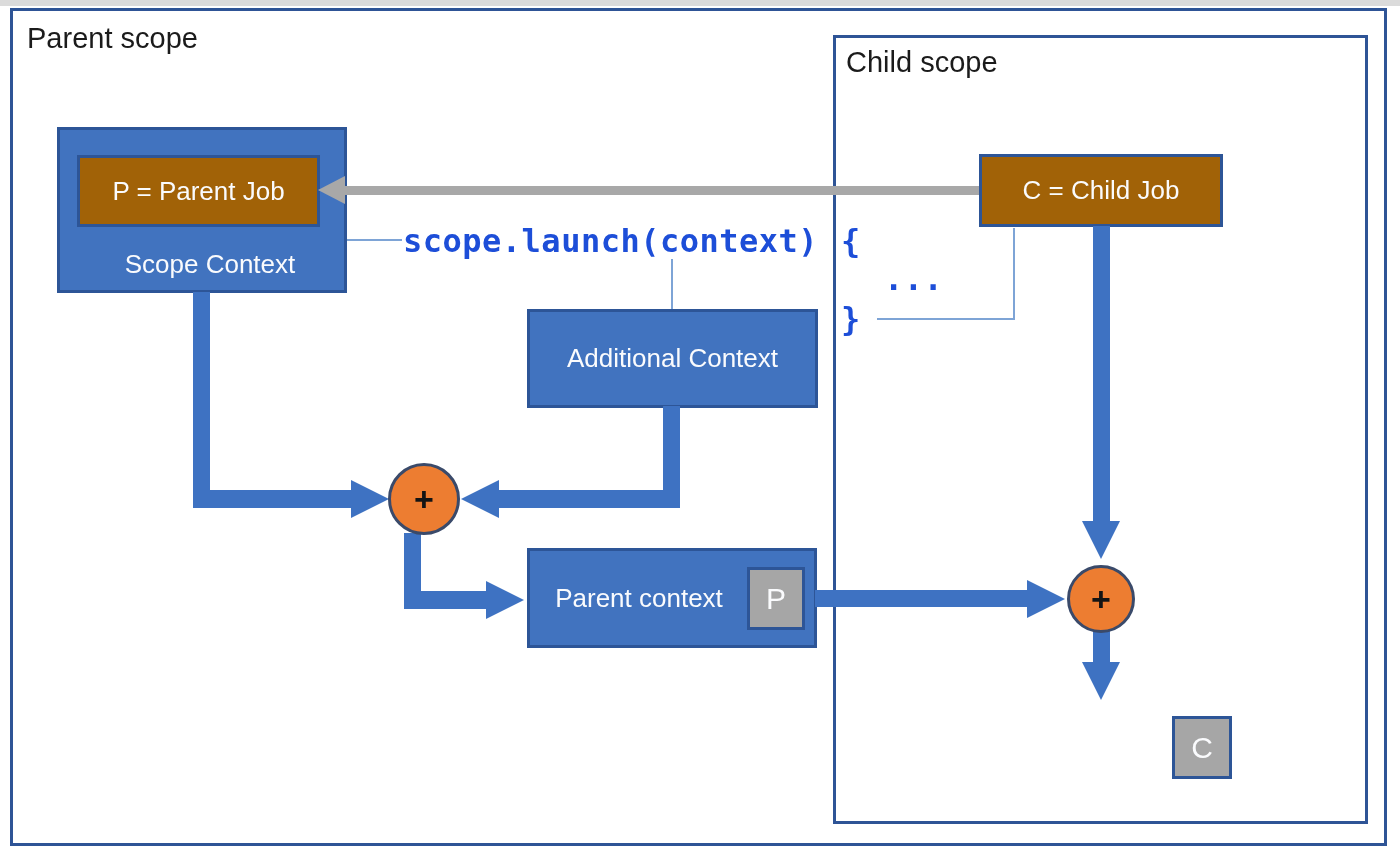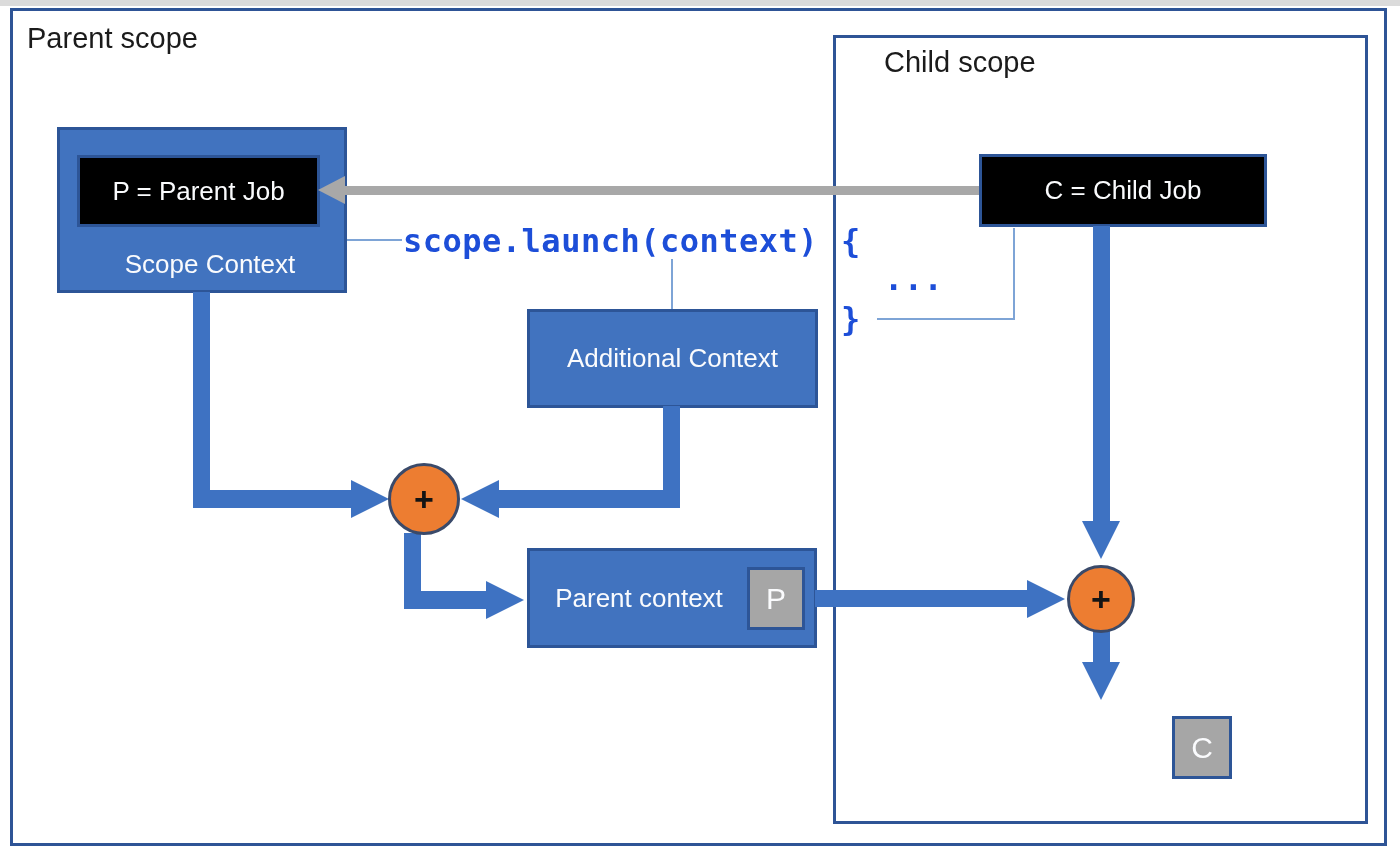--- a/index.html
+++ b/index.html
@@ -7,21 +7,21 @@
     position:relative; width:1400px; height:857px; background:#ffffff;
     font-family:"Liberation Sans", sans-serif; overflow:hidden;
   }
 
   
   .frame { position:absolute; border:3px solid #2E5496; background:transparent; box-sizing:border-box; z-index:1; }
   .frame-label { position:absolute; color:#1b1b1b; font-size:29px; z-index:4; white-space:nowrap; }
 
   
   .bluebox { position:absolute; background:#4173BF; border:3px solid #2D5597; box-sizing:border-box; z-index:3; }
-  .graybox { position:absolute; background:#000000; border:3px solid #2D5597; box-sizing:border-box; z-index:4; }
+  .graybox { position:absolute; background:#a16207; border:3px solid #2D5597; box-sizing:border-box; z-index:4; }
   .boxtext { color:#FAFBFD; font-size:26px; text-align:center; white-space:nowrap; }
 
   
   .seg { position:absolute; background:#3E72C2; z-index:5; }
   .head-right { position:absolute; width:0; height:0; border-top:19px solid transparent; border-bottom:19px solid transparent; border-left:38px solid #3E72C2; z-index:5; }
   .head-left  { position:absolute; width:0; height:0; border-top:19px solid transparent; border-bottom:19px solid transparent; border-right:38px solid #3E72C2; z-index:5; }
   .head-down  { position:absolute; width:0; height:0; border-left:19px solid transparent; border-right:19px solid transparent; border-top:38px solid #3E72C2; z-index:5; }
 
   
   .gray-seg { position:absolute; background:#A8A8A8; z-index:5; }
@@ -43,30 +43,30 @@
 </style>
 </head>
 <body>
 
 <div id="stage">
 
   <div class="frame" style="left:10px; top:8px; width:1377px; height:838px;"></div>
   <div class="frame-label" style="left:27px; top:22px;">Parent scope</div>
 
   <div class="frame" style="left:833px; top:35px; width:535px; height:789px;"></div>
-  <div class="frame-label" style="left:846px; top:46px;margin-left:38px;">Child scope</div>
+  <div class="frame-label" style="left:846px; top:46px;">Child scope</div>
 
   <div class="bluebox" style="left:57px; top:127px; width:290px; height:166px;">
     <div class="boxtext" style="position:absolute; left:16px; right:0; bottom:10px;">Scope Context</div>
   </div>
   <div class="graybox" style="left:77px; top:155px; width:243px; height:72px; display:flex; align-items:center; justify-content:center;">
     <span class="boxtext">P = Parent Job</span>
   </div>
 
-  <div class="graybox" style="left:979px; top:154px; width:288px; height:73px; display:flex; align-items:center; justify-content:center;">
+  <div class="graybox" style="left:979px; top:154px; width:244px; height:73px; display:flex; align-items:center; justify-content:center;">
     <span class="boxtext">C = Child Job</span>
   </div>
 
   <div class="bluebox" style="left:527px; top:548px; width:290px; height:100px;">
     <div class="boxtext" style="position:absolute; left:0; top:0; width:218px; height:94px; line-height:94px;">Parent context</div>
   </div>
 
   <div class="bluebox" style="left:527px; top:309px; width:291px; height:99px; display:flex; align-items:center; justify-content:center;">
     <span class="boxtext">Additional Context</span>
   </div>

